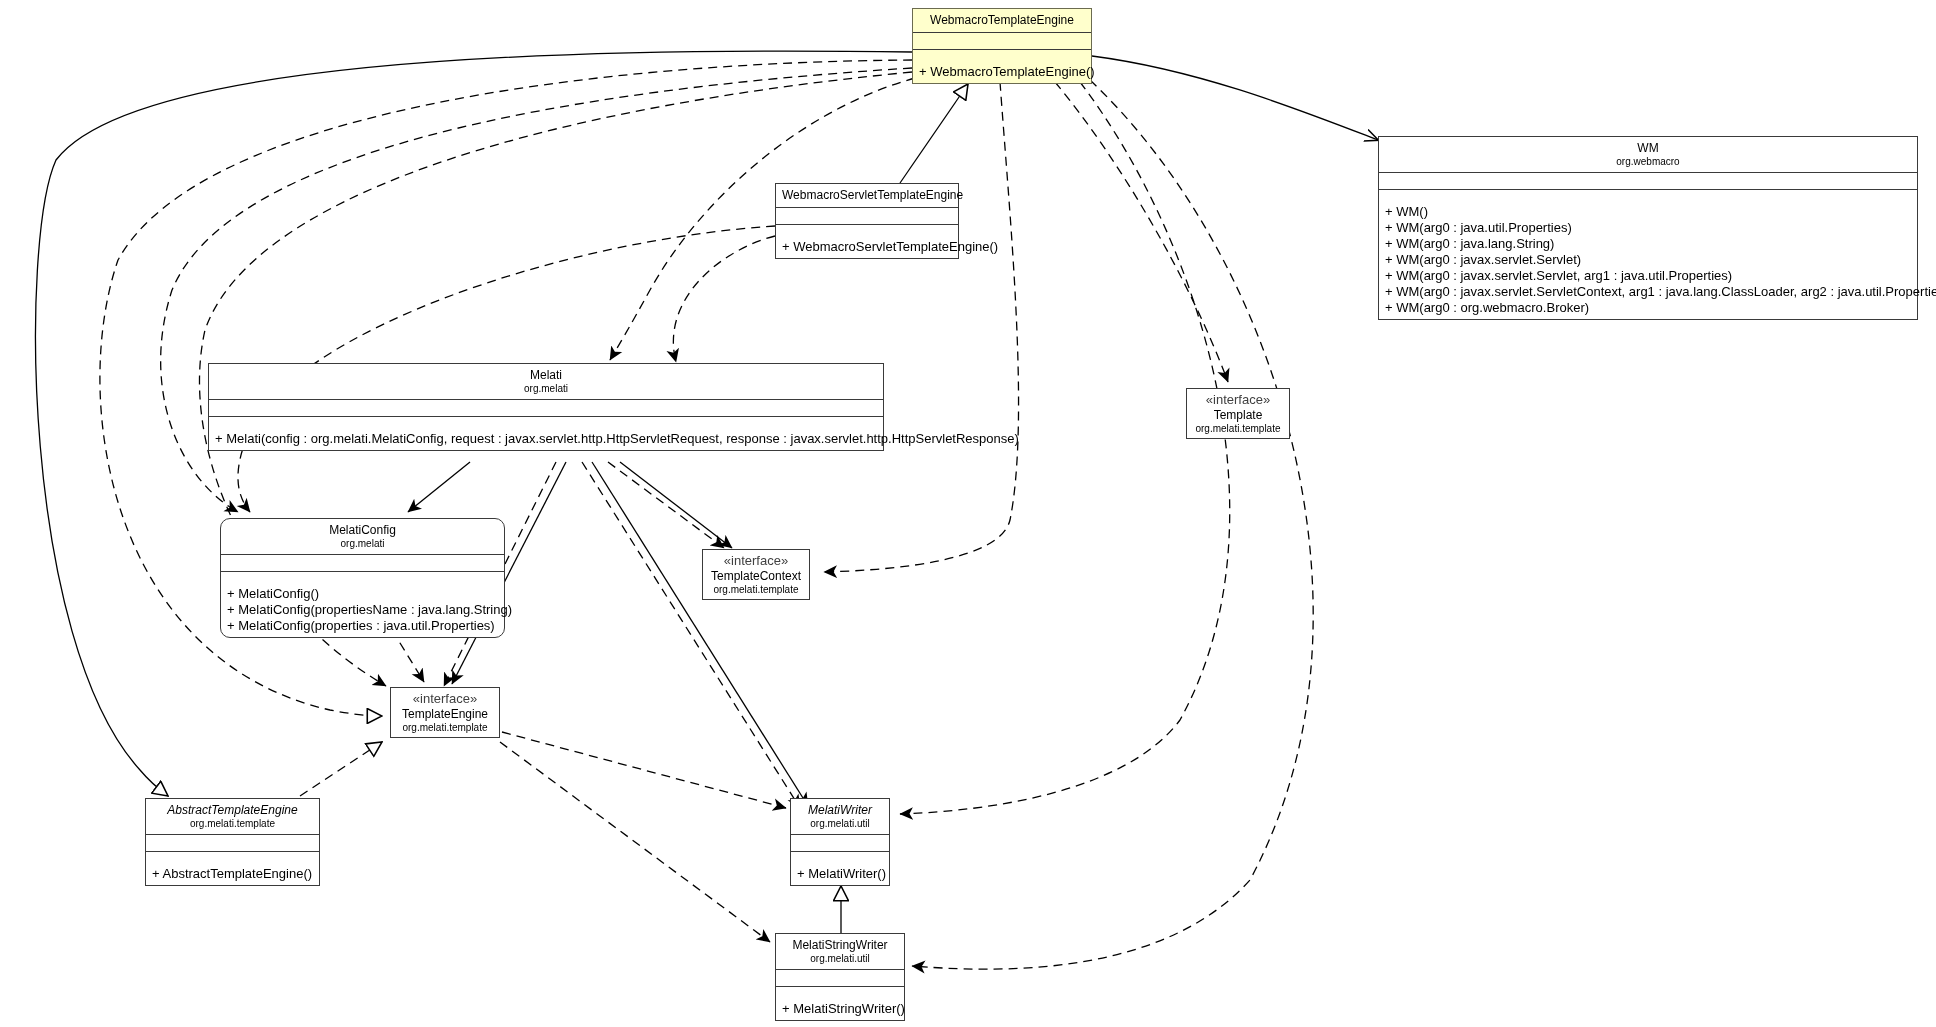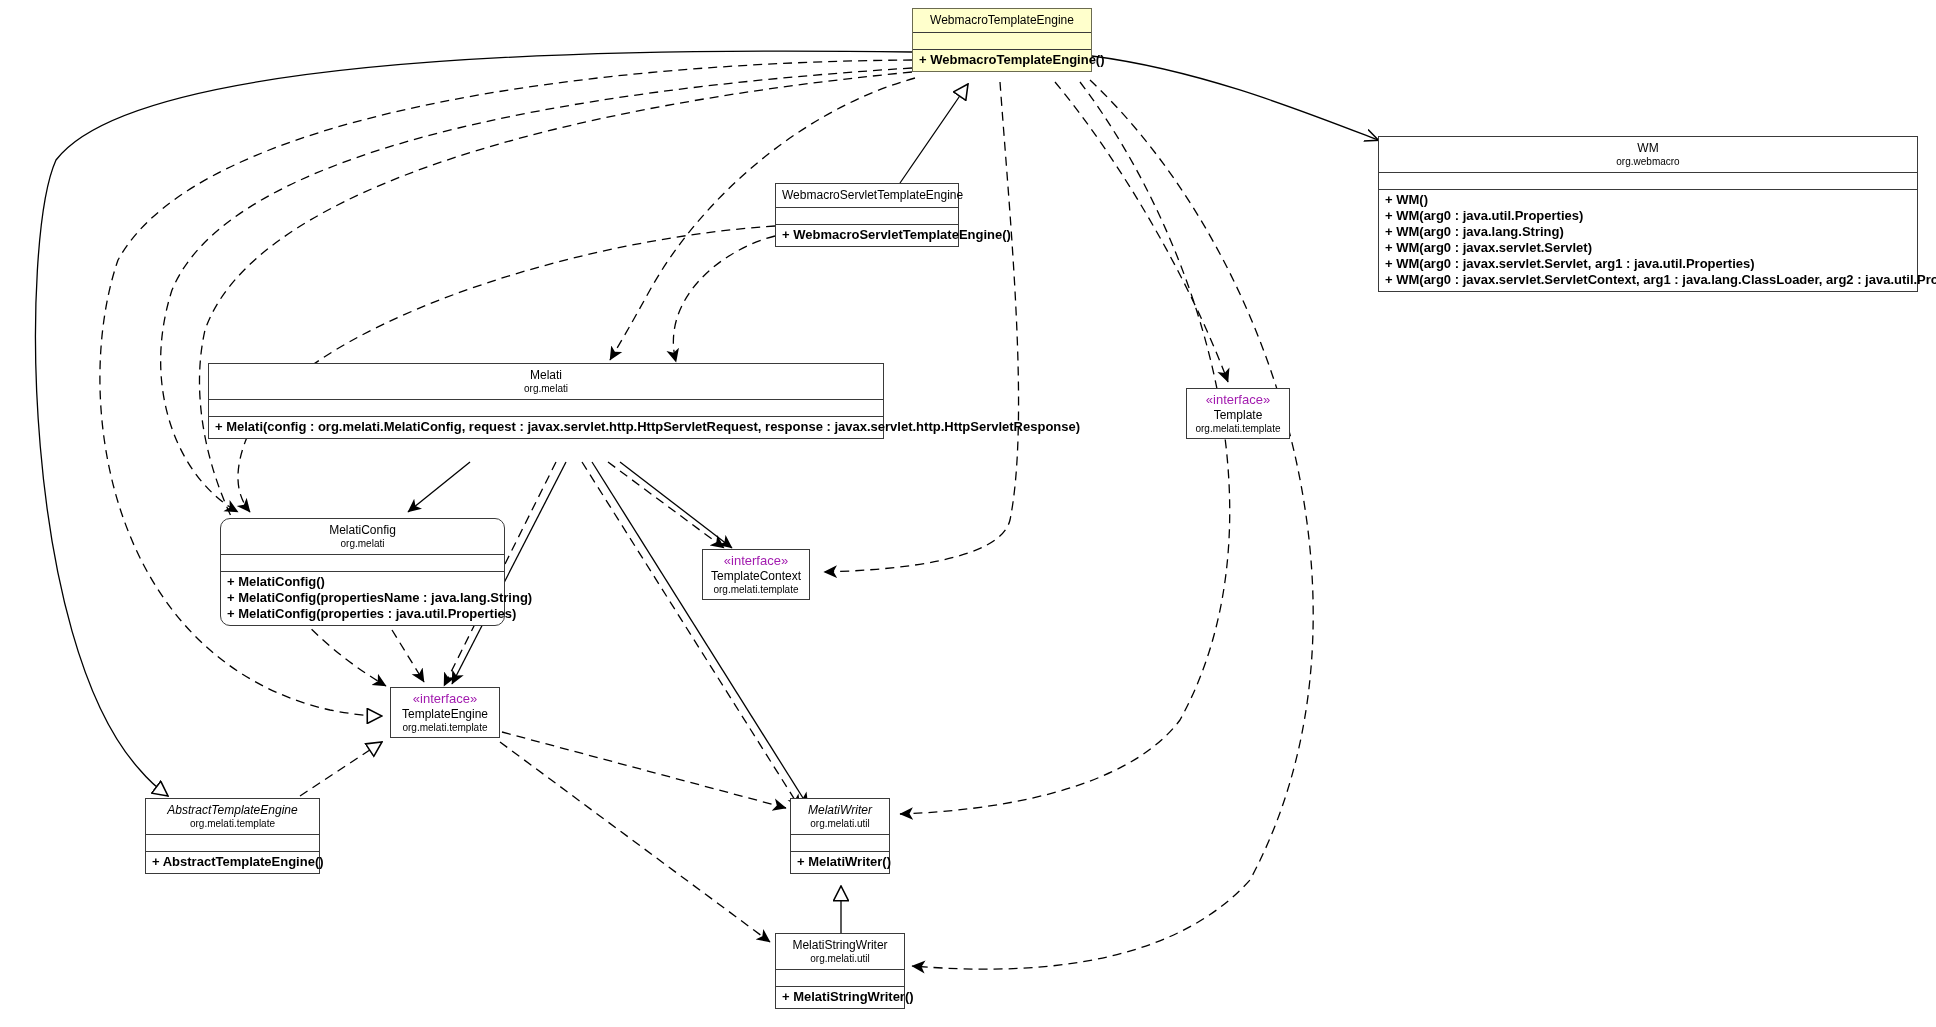--- a/index.html
+++ b/index.html
@@ -49,31 +49,31 @@
   .ntitle {
     font-size: 12px;
     line-height: 16px;
     color: #000;
     white-space: nowrap;
   }
   .ntitle.italic { font-style: italic; }
   .nstereo {
     font-size: 13px;
     line-height: 15px;
-    color: #a21caf;
+    color: #404040;
     white-space: nowrap;
   }
   .npkg {
     font-size: 10px;
     line-height: 12px;
     color: #000;
     white-space: nowrap;
   }
   .nempty { height: 17px; }
-  .nmembers { padding: 2px 6px 3px 6px; font-weight: bold; }
+  .nmembers { padding: 14px 6px 3px 6px; }
   .member {
     font-size: 13px;
     line-height: 16px;
     color: #000;
     white-space: nowrap;
   }
   .compact .nsec.head { padding: 3px 6px 3px 6px; }
 </style>
 </head>
 <body>
@@ -164,20 +164,21 @@
       <div class="npkg">org.webmacro</div>
     </div>
     <div class="nsec divider nempty"></div>
     <div class="nsec divider nmembers">
       <div class="member">+ WM()</div>
       <div class="member">+ WM(arg0 : java.util.Properties)</div>
       <div class="member">+ WM(arg0 : java.lang.String)</div>
       <div class="member">+ WM(arg0 : javax.servlet.Servlet)</div>
       <div class="member">+ WM(arg0 : javax.servlet.Servlet, arg1 : java.util.Properties)</div>
       <div class="member">+ WM(arg0 : javax.servlet.ServletContext, arg1 : java.lang.ClassLoader, arg2 : java.util.Properties)</div>
+      <div class="member">+ WM(arg0 : org.webmacro.Broker)</div>
     </div>
   </div>
 
   <div class="node" style="left:775px; top:183px; width:184px;">
     <div class="nsec head">
       <div class="ntitle">WebmacroServletTemplateEngine</div>
     </div>
     <div class="nsec divider nempty"></div>
     <div class="nsec divider nmembers">
       <div class="member">+ WebmacroServletTemplateEngine()</div>

